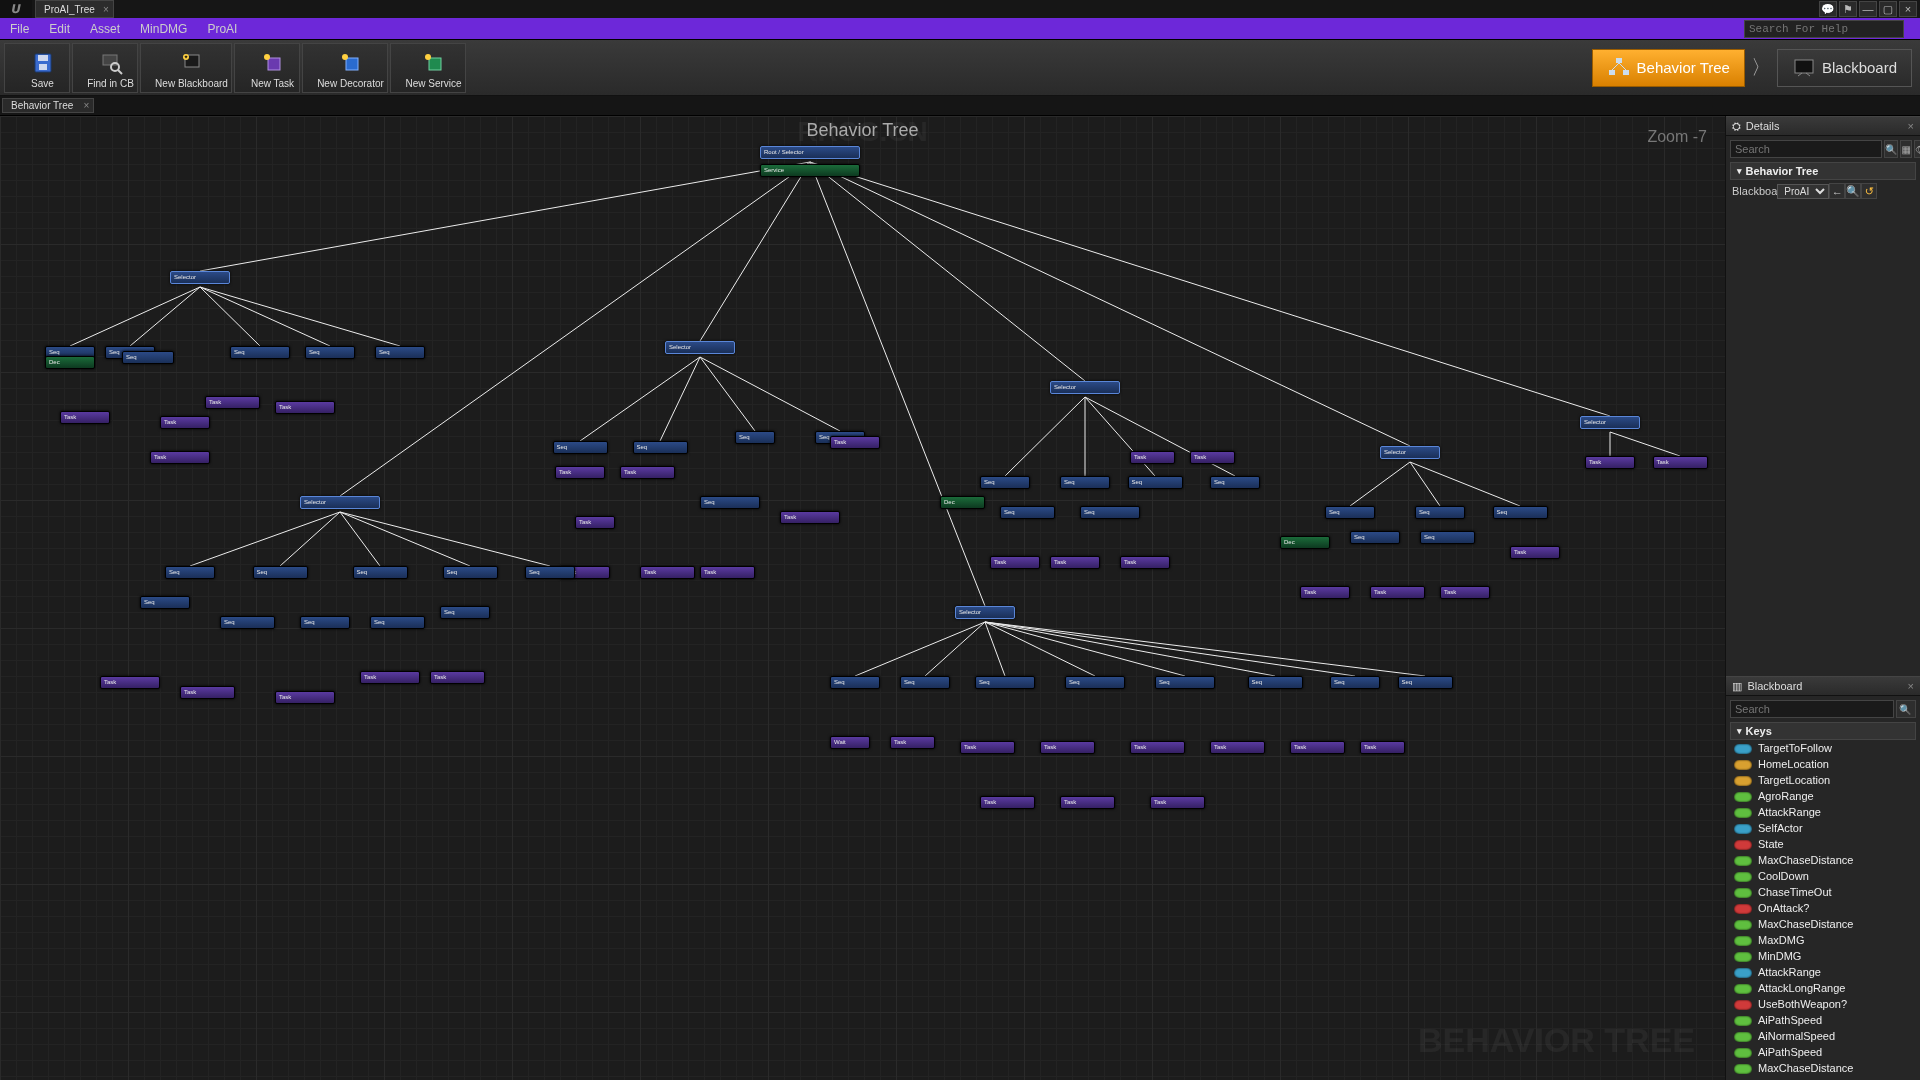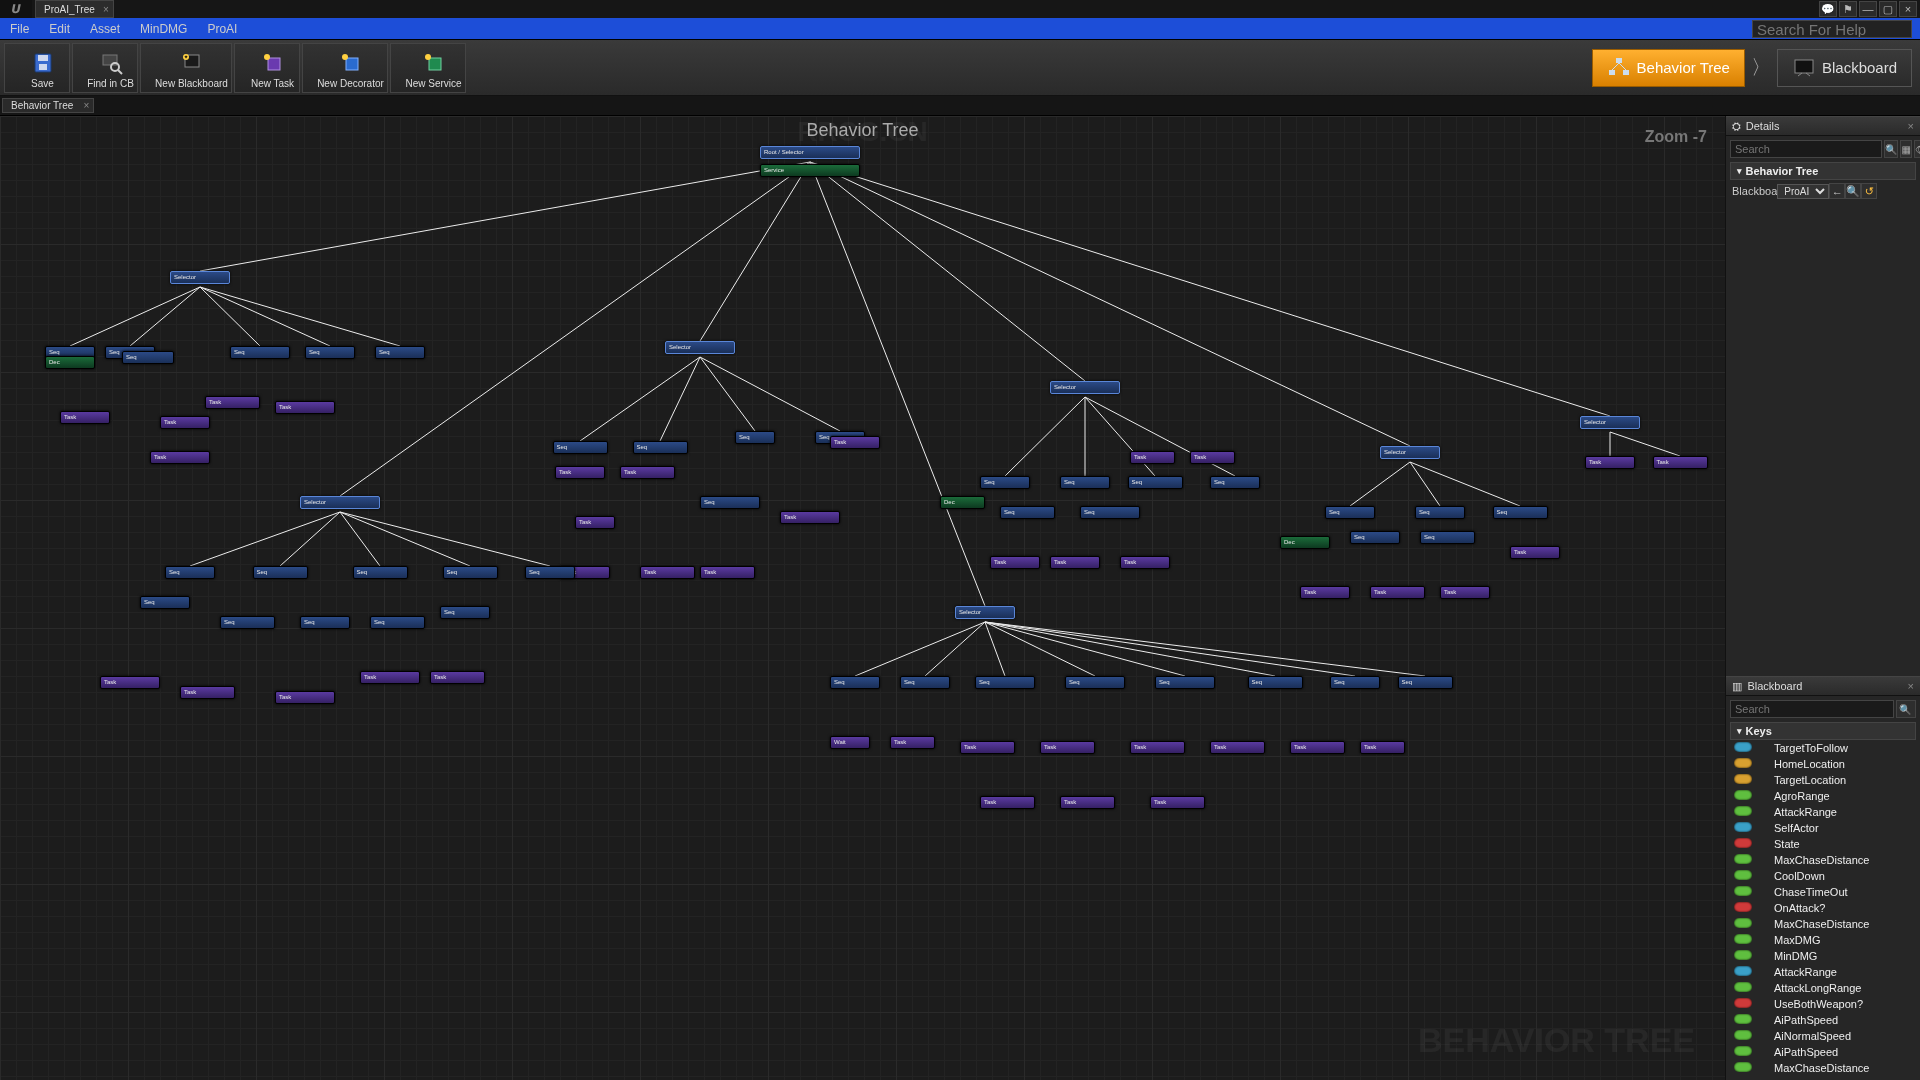--- a/index.html
+++ b/index.html
@@ -8,23 +8,23 @@
   
   .titlebar { height: 18px; background: #161616; display: flex; align-items: center; }
   .titlebar .ue-logo { width: 32px; height: 18px; background: #111; display: flex; align-items: center; justify-content: center; color: #888; font-size: 12px; }
   .tab { background: #2c2c2c; border: 1px solid #444; height: 18px; padding: 0 18px 0 8px; display: flex; align-items: center; font-size: 10px; color:#ddd; position: relative; margin-left: 3px; }
   .tab .x { position: absolute; right: 4px; color:#888; cursor:pointer; }
   .spacer { flex: 1; }
   .winbtns { display: flex; gap: 2px; padding-right: 3px; }
   .winbtn { width: 18px; height: 16px; background:#2a2a2a; display:flex;align-items:center;justify-content:center;color:#bbb;font-size:11px;border:1px solid #444; }
 
   
-  .menubar { height: 22px; background: #1d4ed8; display: flex; align-items: stretch; border-bottom: 1px solid #000; justify-content: space-between; }
+  .menubar { height: 22px; background: #6d28d9; display: flex; align-items: stretch; border-bottom: 1px solid #000; justify-content: space-between; }
   .menubar .menu { padding: 0 10px; display:flex;align-items:center; color:#ccc; font-size:12px; cursor:pointer;}
-  .searchhelp { margin-left:auto; width:160px; background:#222; border:1px solid #444; height:18px; margin-top:2px; margin-right:8px; color:#888; font-size:15px; padding:0 4px;}
+  .searchhelp { margin-left:auto; width:160px; background:#222; border:1px solid #444; height:18px; margin-top:2px; margin-right:16px; color:#888; font-size:11px; padding:0 4px;font-family:Liberation Mono, monospace;}
 
   
   .toolbar { height: 56px; background: linear-gradient(#3a3a3a,#2a2a2a); display:flex; align-items:center; border-bottom:1px solid #111; padding-left:4px;}
   .tool { width:66px; height:50px; display:flex; flex-direction:column; align-items:center; justify-content:flex-end; padding-bottom:3px; cursor:pointer; border:1px solid #444; margin-right:2px; background:linear-gradient(#323232,#252525);padding-left:11px;}
   .tool .ticon { width:26px;height:26px;margin-bottom:2px;display:flex;align-items:center;justify-content:center;}
   .tool .tlabel { font-size:10px; color:#ddd; white-space:nowrap;}
   .mode-switch { margin-left:auto; display:flex; align-items:center; padding-right:8px; gap:6px;}
   .mode-btn { height:38px; display:flex; align-items:center; gap:6px; padding:0 14px; border:1px solid #555; background:linear-gradient(#3a3a3a,#2a2a2a); color:#ddd; font-size:15px;}
   .mode-btn.active { background:linear-gradient(#ffb030,#d98000); color:#fff; border-color:#9a5c00;}
   .mode-ico{width:24px;height:24px;display:inline-block;}
@@ -41,21 +41,21 @@
   .graph::before {
     content:""; position:absolute; inset:0;
     background-image:
       linear-gradient(#2a2a2a 1px, transparent 1px),
       linear-gradient(90deg,#2a2a2a 1px, transparent 1px),
       linear-gradient(#232323 1px, transparent 1px),
       linear-gradient(90deg,#232323 1px, transparent 1px);
     background-size: 128px 128px,128px 128px,16px 16px,16px 16px;
   }
   .graph-title { position:absolute; top:4px; left:50%; transform:translateX(-50%); color:#aaa; font-size:18px; }
-  .zoom { position:absolute; top:12px; right:18px; color:#777; font-size:16px;font-weight:bold; }
+  .zoom { position:absolute; top:12px; right:18px; color:#777; font-size:16px; }
   .graph svg { position:absolute; inset:0; width:100%; height:100%; pointer-events:none;}
   .graph svg line { stroke:#ececec; stroke-width:1;}
   .node { position:absolute; font-size:6px; line-height:1.1; border:1px solid #000; border-radius:2px; box-shadow:0 0 3px #000; color:#e8e8e8; padding:2px 3px; min-width:40px; }
   .n-sel  { background:linear-gradient(#2b4a86,#1a2f58); border-color:#5a86d8;}
   .n-seq  { background:linear-gradient(#2b4a86,#1a2f58);}
   .n-task { background:linear-gradient(#5a3aa0,#352064);}
   .n-dec  { background:linear-gradient(#1b6b3a,#0d3a20);}
 
   
   .right { width:195px; display:flex; flex-direction:column; background:#222; border-left:1px solid #111;}
@@ -64,21 +64,21 @@
   .panel-body { background:#262626; padding:4px; }
   .det-search { width:100%; display:flex; gap:2px; align-items:center; margin-bottom:4px;}
   .det-search input { flex:1; background:#1a1a1a; border:1px solid #444; height:18px; color:#ccc; font-size:11px; padding:0 4px;}
   .det-btn{ width:20px;height:18px;background:#2e2e2e;border:1px solid #444;display:flex;align-items:center;justify-content:center;color:#aaa;font-size:10px;}
   .section-head { background:#333; border:1px solid #444; padding:2px 6px; font-size:11px; font-weight:bold; color:#eee; display:flex;align-items:center;gap:4px;}
   .section-head::before{content:"▾"; font-size:9px;}
   .prop-row { display:flex; align-items:center; gap:0; padding:3px 2px; font-size:11px; color:#ccc;}
   .prop-row select{ background:#333; border:1px solid #555; color:#ddd; font-size:10px; padding:0 2px;}
   .tiny-btn{width:16px;height:16px;display:inline-flex;align-items:center;justify-content:center;background:#2e2e2e;border:1px solid #444;color:#ccc;font-size:11px;}
   .keys-list { max-height:520px; overflow:auto;}
-  .key-row { display:flex; align-items:flex-start; gap:22px; padding:2px 4px; font-size:11px; color:#eee;}
+  .key-row { display:flex; align-items:flex-end; gap:6px; padding:2px 4px; font-size:11px; color:#eee;}
   .key-pill { width:18px;height:10px;border-radius:5px; box-shadow:inset 0 0 2px #000;}
   .flexfill{flex:1;}
 
   
   .wm { position:absolute; color:rgba(255,255,255,0.05); font-weight:bold; pointer-events:none;}
 </style>
 </head>
 <body>
 
 <div class="titlebar">

